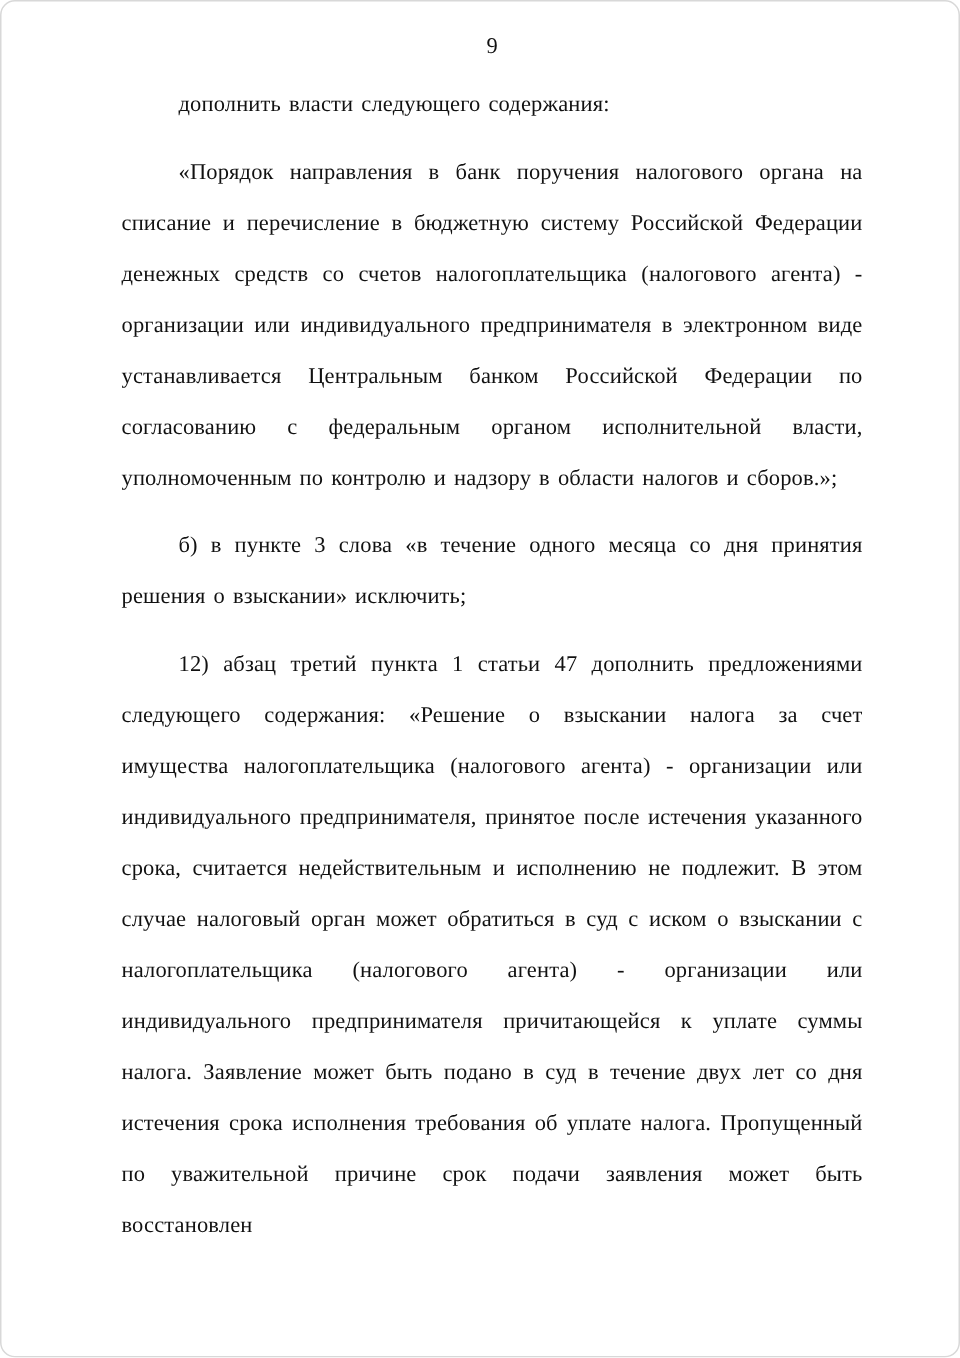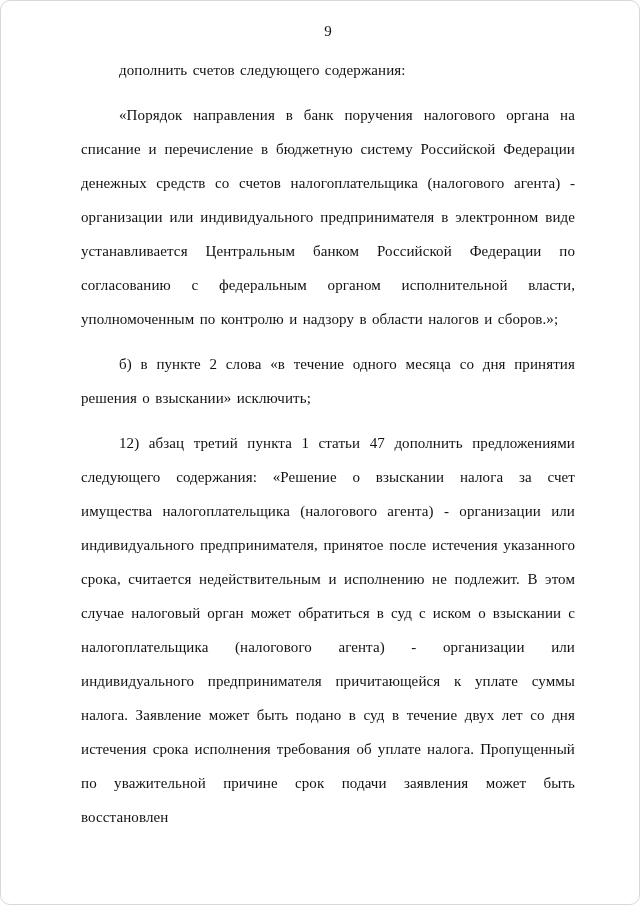--- a/index.html
+++ b/index.html
@@ -35,20 +35,20 @@
       word-spacing: 1.5px;
       letter-spacing: 0.1px;
     }
   </style>
 </head>
 <body>
 
 <div class="page">
   <div class="page-number">9</div>
 
-  <p class="para">дополнить счетов следующего содержания:</p>
+  <p class="para">дополнить власти следующего содержания:</p>
 
   <p class="para">«Порядок направления в банк поручения налогового органа на списание и перечисление в бюджетную систему Российской Федерации денежных средств со счетов налогоплательщика (налогового агента) - организации или индивидуального предпринимателя в электронном виде устанавливается Центральным банком Российской Федерации по согласованию с федеральным органом исполнительной власти, уполномоченным по контролю и надзору в области налогов и сборов.»;</p>
 
-  <p class="para">б) в пункте 2 слова «в течение одного месяца со дня принятия решения о взыскании» исключить;</p>
+  <p class="para">б) в пункте 3 слова «в течение одного месяца со дня принятия решения о взыскании» исключить;</p>
 
   <p class="para">12) абзац третий пункта 1 статьи 47 дополнить предложениями следующего содержания: «Решение о взыскании налога за счет имущества налогоплательщика (налогового агента) - организации или индивидуального предпринимателя, принятое после истечения указанного срока, считается недействительным и исполнению не подлежит. В этом случае налоговый орган может обратиться в суд с иском о взыскании с налогоплательщика (налогового агента) - организации или индивидуального предпринимателя причитающейся к уплате суммы налога. Заявление может быть подано в суд в течение двух лет со дня истечения срока исполнения требования об уплате налога. Пропущенный по уважительной причине срок подачи заявления может быть восстановлен</p>
 </div>
 
 </body></html>

